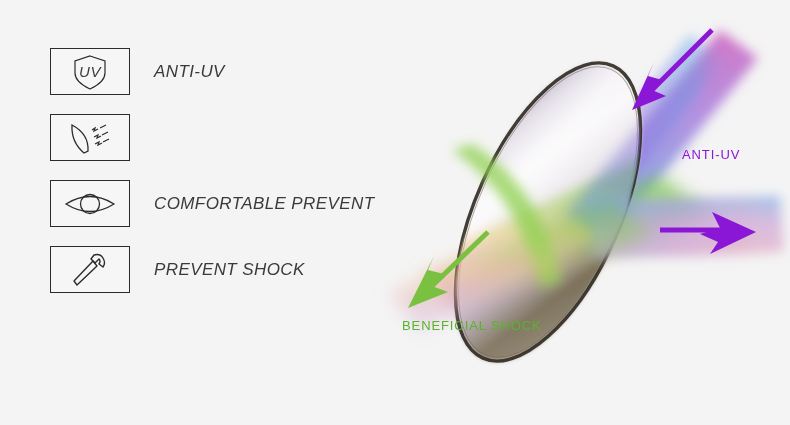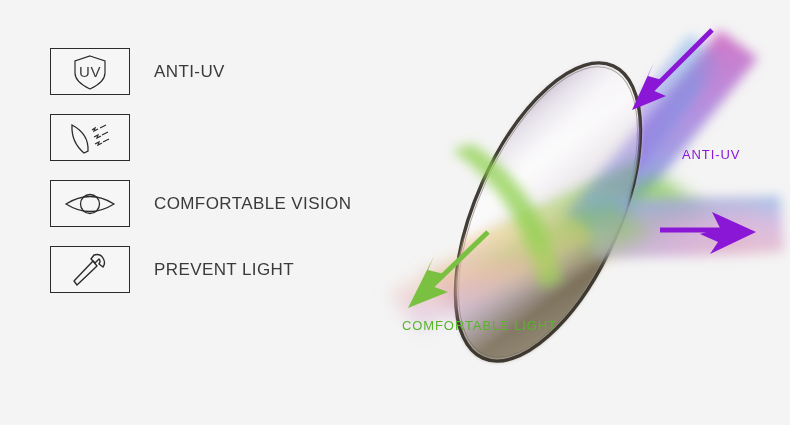--- a/index.html
+++ b/index.html
@@ -7,21 +7,21 @@
     width:790px;height:425px;
     background:#f4f4f4;
     font-family:"Liberation Sans",sans-serif;
     overflow:hidden;
     position:relative;
   }
   #stage{position:relative;width:790px;height:425px;}
 
   
   .feature-list{position:absolute;left:50px;top:48px;width:360px;}
-  .feature-row{display:flex;align-items:center;height:47px;margin-bottom:19px;}
+  .feature-row{display:flex;align-items:center;height:47px;margin-bottom:19px;font-style:italic;}
   .icon-box{
     width:80px;height:47px;box-sizing:border-box;
     border:1px solid #2b2b2b;background:#f6f6f6;
     display:flex;align-items:center;justify-content:center;flex:0 0 auto;
   }
   .icon-box svg{display:block;}
   .feature-label{
     margin-left:24px;font-size:17px;color:#3a3a3a;
     letter-spacing:.4px;white-space:nowrap;
   }
@@ -70,31 +70,31 @@
       </div>
     </div>
 
     <div class="feature-row">
       <div class="icon-box">
         <svg width="56" height="30" viewBox="0 0 56 30">
           <path d="M4 15 Q28 0 52 15 Q28 30 4 15 Z" fill="none" stroke="#2b2b2b" stroke-width="1.3"></path>
           <circle cx="28" cy="15" r="9.5" fill="none" stroke="#2b2b2b" stroke-width="1.3"></circle>
         </svg>
       </div>
-      <div class="feature-label">COMFORTABLE VISION</div>
+      <div class="feature-label">COMFORTABLE PREVENT</div>
     </div>
 
     <div class="feature-row">
       <div class="icon-box">
         <svg width="46" height="38" viewBox="0 0 46 38">
           <path d="M27 4 Q33 2 36 7 Q39 12 36 16 L32 13 Q34 10 32 8 L28 12 L24 8 Z" fill="none" stroke="#2b2b2b" stroke-width="1.4" stroke-linejoin="round"></path>
           <path d="M26 10 L7 30 L10 34 L30 15 Z" fill="none" stroke="#2b2b2b" stroke-width="1.4" stroke-linejoin="round"></path>
         </svg>
       </div>
-      <div class="feature-label">PREVENT LIGHT</div>
+      <div class="feature-label">PREVENT SHOCK</div>
     </div>
 
   </div>
 
   <div class="illustration">
     <svg width="430" height="425" viewBox="0 0 430 425">
       <defs>
 
         <filter id="beamBlur" x="-50%" y="-50%" width="200%" height="200%">
           <feGaussianBlur stdDeviation="6"></feGaussianBlur>
@@ -224,16 +224,16 @@
         </g>
 
         <g>
           <line x1="128" y1="232" x2="72" y2="286" stroke="#7ac142" stroke-width="5"></line>
           <polygon points="48,308 88,292 72,286 84,274 68,270 74,256" fill="#7ac142"></polygon>
         </g>
       </g>
     </svg>
 
     <div class="beam-label" id="label-anti-uv">ANTI-UV</div>
-    <div class="beam-label" id="label-beneficial">COMFORTABLE LIGHT</div>
+    <div class="beam-label" id="label-beneficial">BENEFICIAL SHOCK</div>
   </div>
 
 </div>
 
 </body></html>

